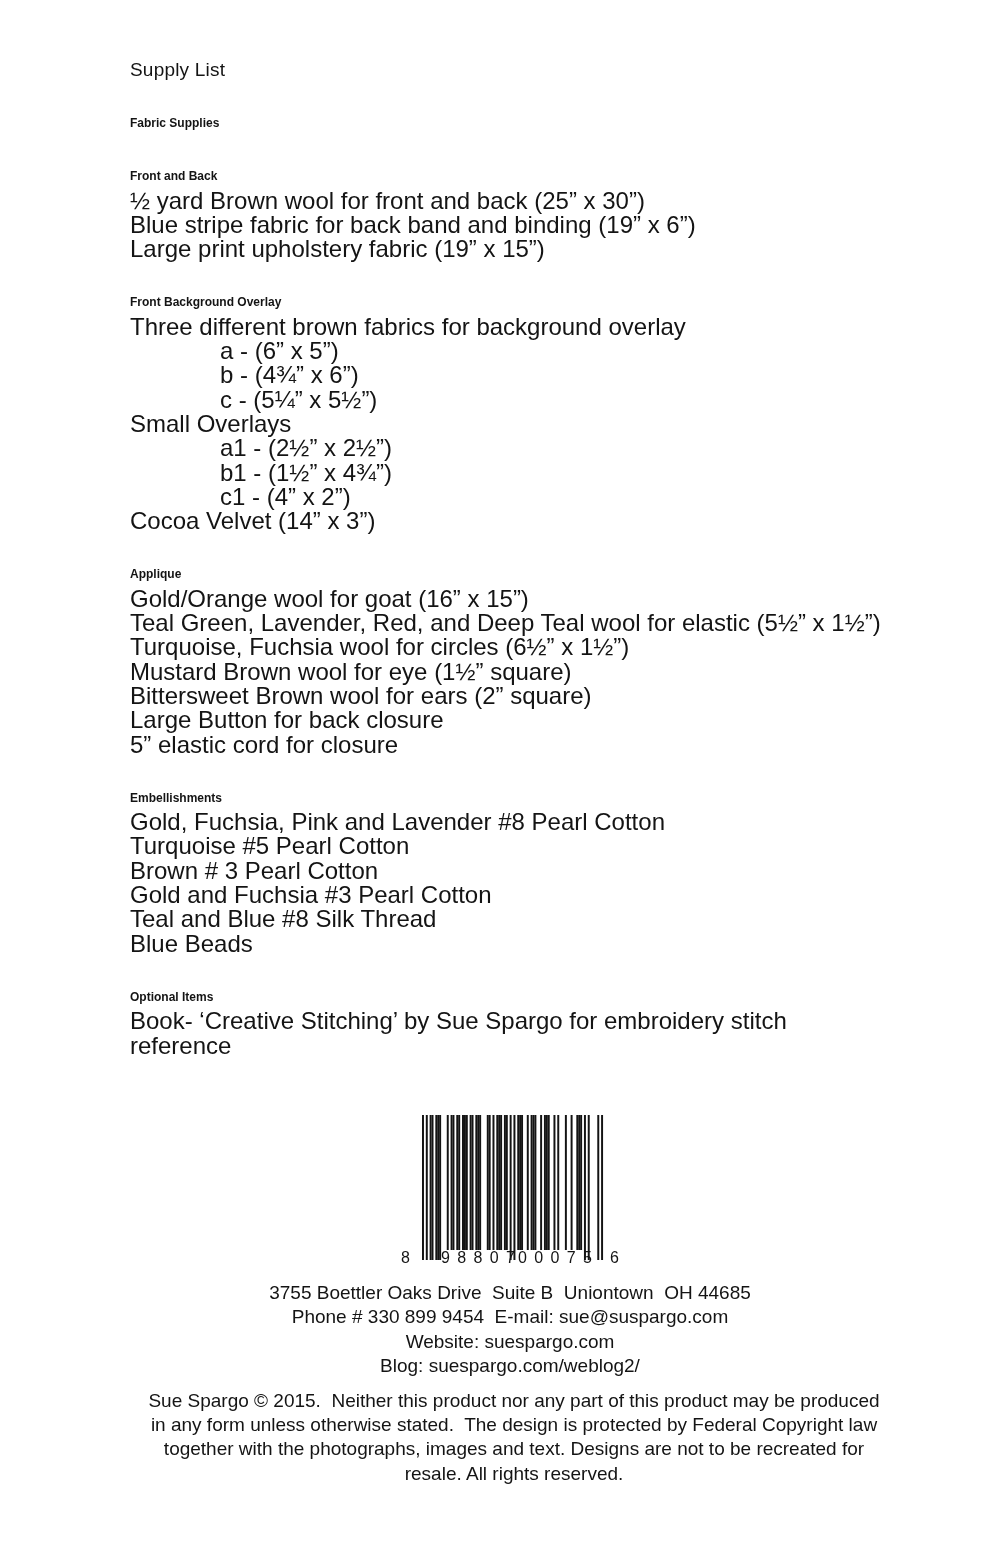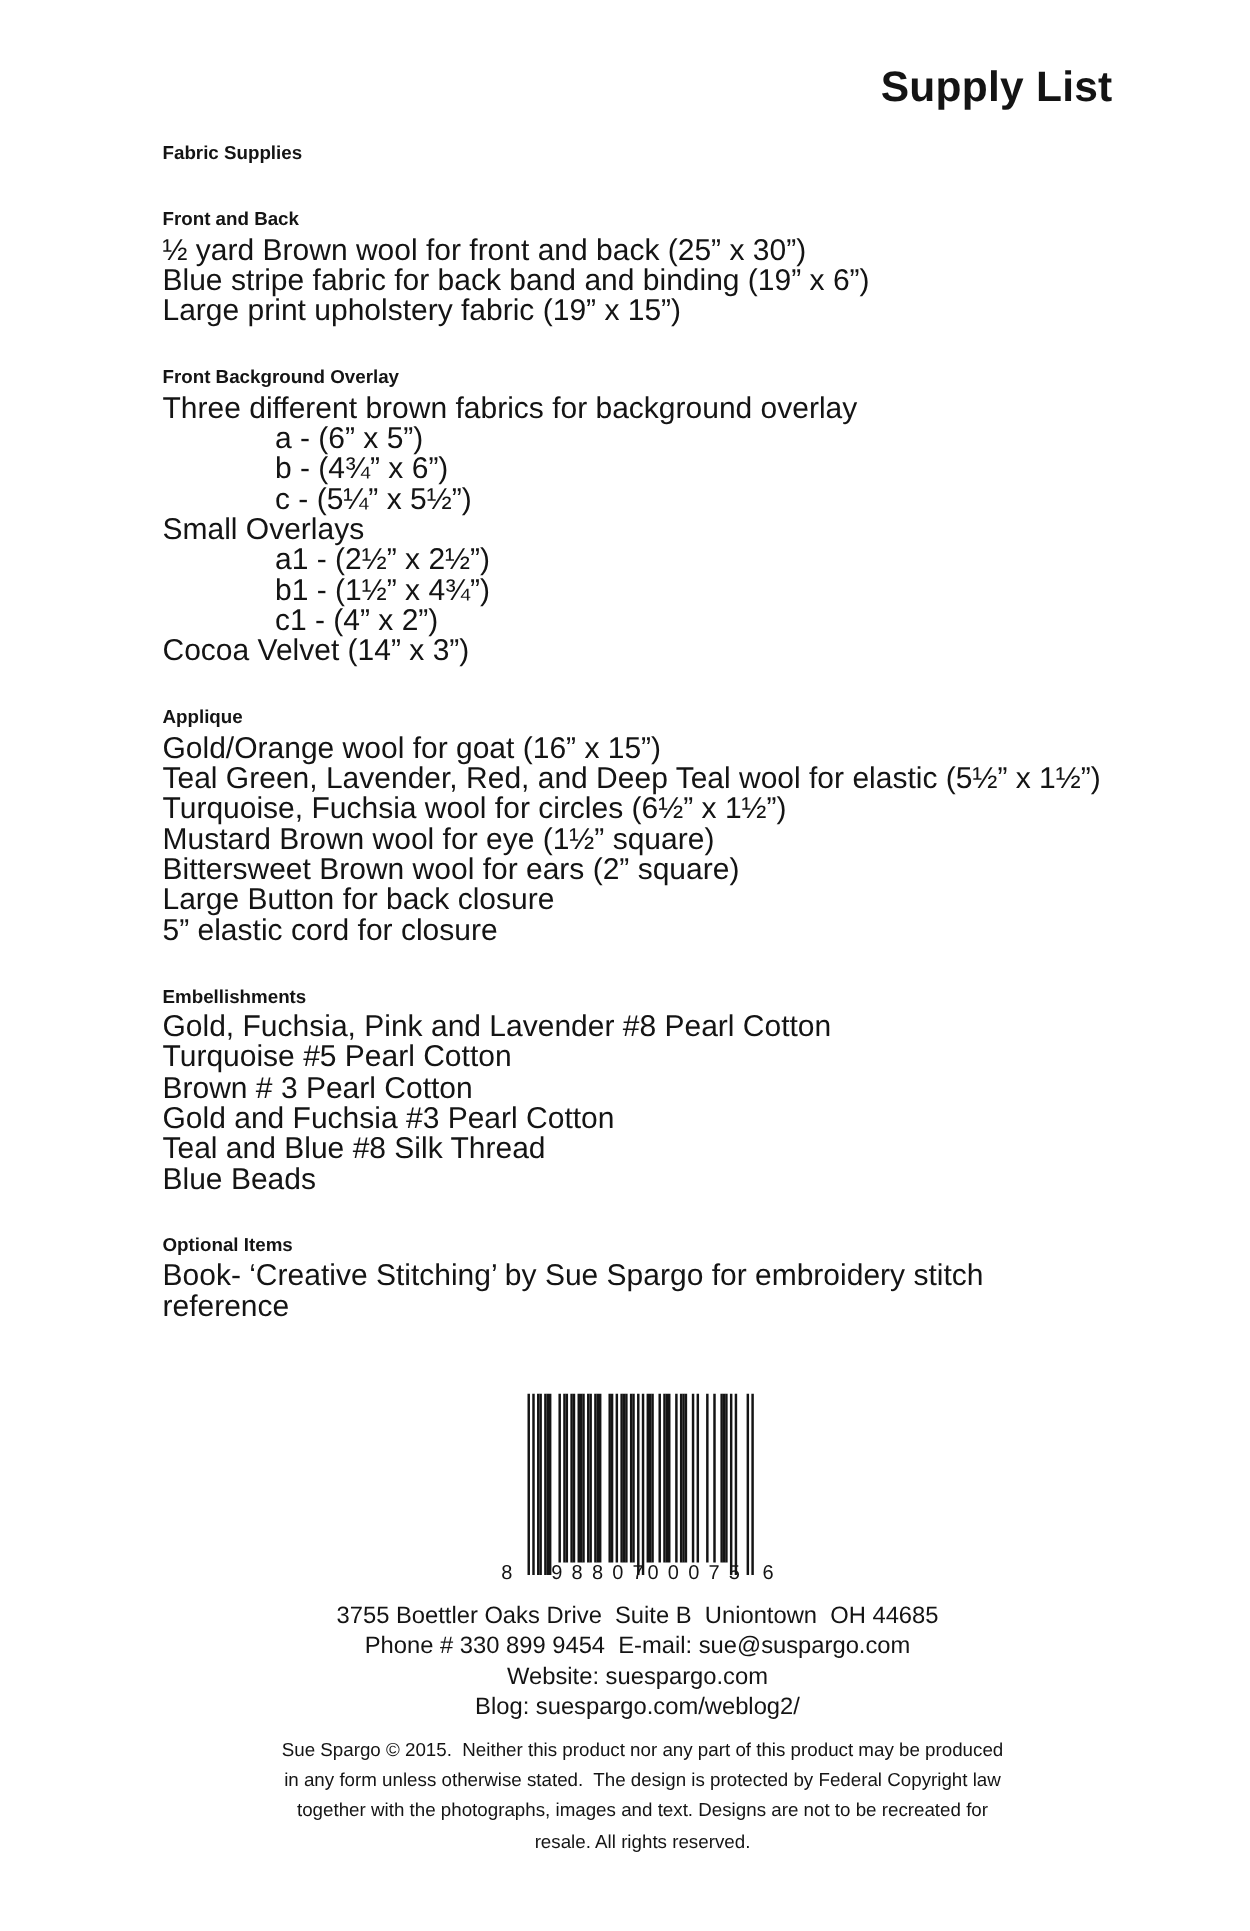--- a/index.html
+++ b/index.html
@@ -13,31 +13,30 @@
     font-family: "Liberation Sans", sans-serif;
     overflow: hidden;
   }
   .content {
     position: absolute;
     left: 130px;
     top: 55px;
     width: 760px;
   }
   .doc-title {
-    font-size: 34px;
-    font-weight: 700;
+    font-size: 19px;
+    font-weight: 400;
     line-height: 30px;
     margin: 0 0 26px 0;
     letter-spacing: 0.2px;
-    text-align: right;
   }
   .content section { margin-top: 29px; }
   .content section:first-of-type { margin-top: 0; }
   .heading {
-    font-size: 15px;
+    font-size: 12px;
     font-weight: 700;
     line-height: 24.3px;
     white-space: pre-wrap;
   }
   .line {
     font-size: 24px;
     font-weight: 400;
     line-height: 24.3px;
     white-space: pre-wrap;
   }
@@ -60,21 +59,21 @@
     text-align: center;
   }
   .contact .line { font-size: 19px; line-height: 24.3px; }
   .copyright {
     position: absolute;
     top: 1389px;
     left: 0;
     width: 1000px;
     text-align: center;
   }
-  .copyright .line { font-size: 15px; line-height: 24.2px; padding-left: 28px; }
+  .copyright .line { font-size: 19px; line-height: 24.2px; padding-left: 28px; }
 </style>
 </head>
 <body>
 
 <div class="page">
 
   <div class="content">
     <h1 class="doc-title">Supply List</h1>
 
     <section>

